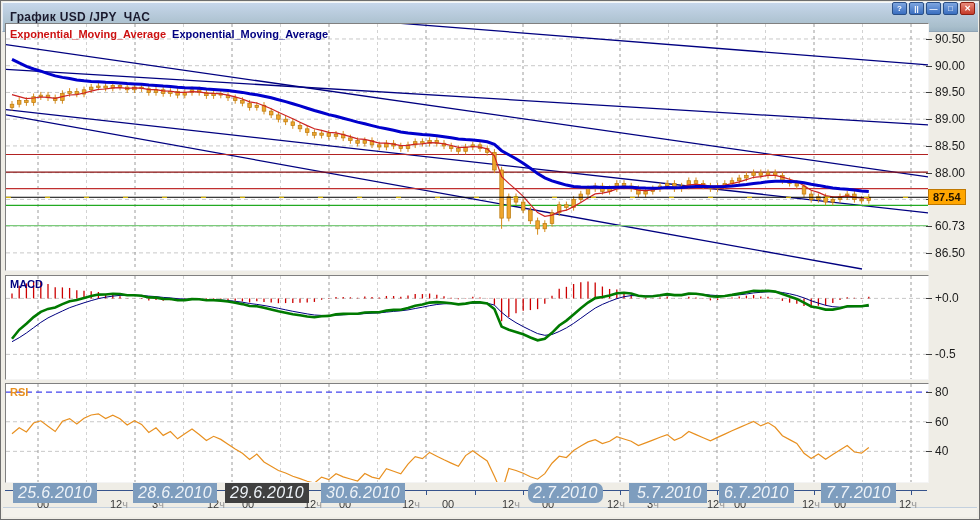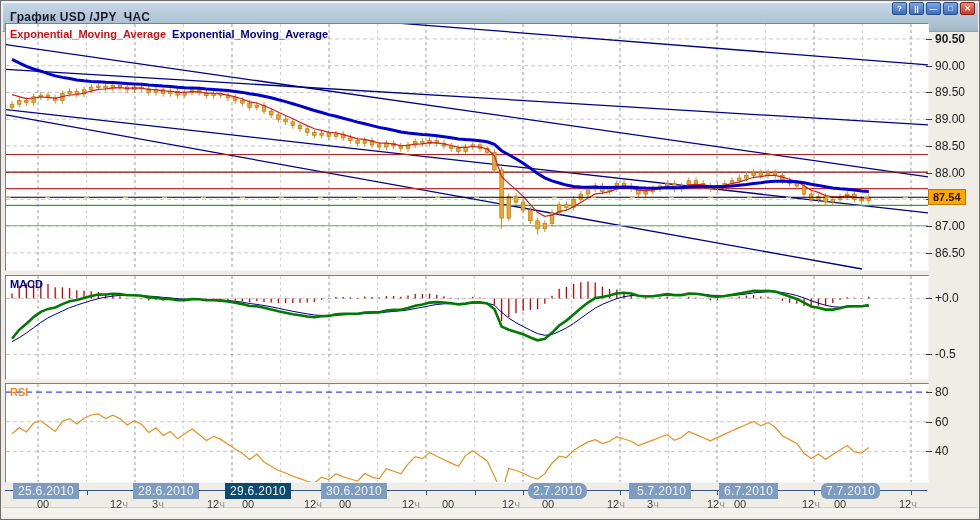--- a/index.html
+++ b/index.html
@@ -17,21 +17,21 @@
   .wbtn.close{background:linear-gradient(to bottom,#e88a7a,#c53b2a);border-color:#8a1f12;}
   .panel{position:absolute;background:#fff;border-top:1px solid #808080;border-left:1px solid #808080;
          border-right:1px solid #f4f4f4;border-bottom:1px solid #f4f4f4;box-sizing:border-box;}
   .panel svg{display:block;}
   .legend{position:absolute;left:9px;top:27px;font-size:11px;font-weight:bold;white-space:nowrap;z-index:5;}
   .legend span{margin-right:6px;}
   .pane-label{position:absolute;font-size:11px;font-weight:bold;z-index:5;}
   .axlab{position:absolute;font-size:12px;color:#1c1c1c;white-space:nowrap;}
   #price-tag{position:absolute;font-size:11px;font-weight:bold;color:#241400;
              padding:1px 4px;z-index:6;}
-  .date-badge{position:absolute;font-size:12px;color:#eef3f8;padding:1px 5px;z-index:4;letter-spacing:.3px;}
+  .date-badge{position:absolute;font-size:16px;color:#eef3f8;padding:1px 5px;z-index:4;letter-spacing:.3px;font-style:italic;}
   .time-label{position:absolute;font-size:11px;color:#3a3a3a;white-space:nowrap;margin-left:6px;}
   .time-label .sfx{color:#9a9a9a;}
   #hscroll{position:absolute;left:2px;right:2px;bottom:2px;height:9px;background:#f4f2ec;
            border-top:1px solid #c3d0de;}
 </style>
 </head>
 <body>
 
 <div id="window">
   <div id="titlebar">
@@ -521,35 +521,35 @@
   </div>
   <div class="pane-label" style="left:9px;top:385px;color:#E89020;">RSI</div>
 
   <div id="price-axis"></div>
   <div id="price-tag" style="left: 927px; top: 188.27px; background: rgb(255, 166, 0); border: 1px solid rgb(192, 120, 0);">87.54</div>
   <div id="macd-axis"></div>
   <div id="rsi-axis"></div>
   <div id="date-axis"></div>
 
   <div id="hscroll"></div>
-<div class="axlab" style="left: 934px; top: 30.9739px; position: absolute; font-weight: bold;">90.50</div>
+<div class="axlab" style="left: 934px; top: 30.9739px; position: absolute;">90.50</div>
     <div style="left: 925px; top: 37.9739px; width: 6px; height: 1px; background: rgb(60, 60, 60); position: absolute;"></div>
     <div class="axlab" style="left: 934px; top: 57.713px; position: absolute;">90.00</div>
     <div style="left: 925px; top: 64.713px; width: 6px; height: 1px; background: rgb(60, 60, 60); position: absolute;"></div>
     <div class="axlab" style="left: 934px; top: 84.4522px; position: absolute;">89.50</div>
     <div style="left: 925px; top: 91.4522px; width: 6px; height: 1px; background: rgb(60, 60, 60); position: absolute;"></div>
     <div class="axlab" style="left: 934px; top: 111.191px; position: absolute;">89.00</div>
     <div style="left: 925px; top: 118.191px; width: 6px; height: 1px; background: rgb(60, 60, 60); position: absolute;"></div>
     <div class="axlab" style="left: 934px; top: 137.93px; position: absolute;">88.50</div>
     <div style="left: 925px; top: 144.93px; width: 6px; height: 1px; background: rgb(60, 60, 60); position: absolute;"></div>
     <div class="axlab" style="left: 934px; top: 164.67px; position: absolute;">88.00</div>
     <div style="left: 925px; top: 171.67px; width: 6px; height: 1px; background: rgb(60, 60, 60); position: absolute;"></div>
     <div class="axlab" style="left: 934px; top: 191.409px; position: absolute;">87.50</div>
     <div style="left: 925px; top: 198.409px; width: 6px; height: 1px; background: rgb(60, 60, 60); position: absolute;"></div>
-    <div class="axlab" style="left: 934px; top: 218.148px; position: absolute;">87.00</div>
+    <div class="axlab" style="left: 934px; top: 218.148px; position: absolute;">60.73</div>
     <div style="left: 925px; top: 225.148px; width: 6px; height: 1px; background: rgb(60, 60, 60); position: absolute;"></div>
     <div class="axlab" style="left: 934px; top: 244.887px; position: absolute;">86.50</div>
     <div style="left: 925px; top: 251.887px; width: 6px; height: 1px; background: rgb(60, 60, 60); position: absolute;"></div>
     <div class="axlab" style="left: 934px; top: 290.391px; position: absolute;">+0.0</div>
     <div style="left: 925px; top: 297.391px; width: 6px; height: 1px; background: rgb(60, 60, 60); position: absolute;"></div>
     <div class="axlab" style="left: 934px; top: 346.37px; position: absolute;">-0.5</div>
     <div style="left: 925px; top: 353.37px; width: 6px; height: 1px; background: rgb(60, 60, 60); position: absolute;"></div>
     <div class="axlab" style="left: 934px; top: 384.142px; position: absolute;">80</div>
     <div style="left: 925px; top: 391.142px; width: 6px; height: 1px; background: rgb(60, 60, 60); position: absolute;"></div>
     <div class="axlab" style="left: 934px; top: 413.749px; position: absolute;">60</div>
@@ -571,27 +571,27 @@
     <div style="left: 570.5px; top: 489px; width: 1px; height: 5px; background: rgb(54, 83, 140); position: absolute;"></div>
     <div style="left: 619px; top: 489px; width: 1px; height: 5px; background: rgb(54, 83, 140); position: absolute;"></div>
     <div style="left: 667.5px; top: 489px; width: 1px; height: 5px; background: rgb(54, 83, 140); position: absolute;"></div>
     <div style="left: 716px; top: 489px; width: 1px; height: 5px; background: rgb(54, 83, 140); position: absolute;"></div>
     <div style="left: 764.5px; top: 489px; width: 1px; height: 5px; background: rgb(54, 83, 140); position: absolute;"></div>
     <div style="left: 813px; top: 489px; width: 1px; height: 5px; background: rgb(54, 83, 140); position: absolute;"></div>
     <div style="left: 861.5px; top: 489px; width: 1px; height: 5px; background: rgb(54, 83, 140); position: absolute;"></div>
     <div style="left: 910px; top: 489px; width: 1px; height: 5px; background: rgb(54, 83, 140); position: absolute;"></div>
     <div class="date-badge" style="left: 12px; top: 482px; background: rgb(126, 157, 190); position: absolute;">25.6.2010</div>
     <div class="date-badge" style="left: 132px; top: 482px; background: rgb(126, 157, 190); position: absolute;">28.6.2010</div>
-    <div class="date-badge" style="left: 224px; top: 482px; background: #0c4a6e; position: absolute;">29.6.2010</div>
+    <div class="date-badge" style="left: 224px; top: 482px; background: #404040; position: absolute;">29.6.2010</div>
     <div class="date-badge" style="left: 320px; top: 482px; background: rgb(126, 157, 190); position: absolute;">30.6.2010</div>
     <div class="date-badge" style="left: 425px; top: 482px; background: rgb(126, 157, 190); position: absolute; margin-top: 46px;">1.7.2010</div>
     <div class="date-badge" style="left: 527px; top: 482px; background: rgb(126, 157, 190); position: absolute; border-radius: 7px;">2.7.2010</div>
     <div class="date-badge" style="left: 628px; top: 482px; background: rgb(126, 157, 190); position: absolute; padding-left: 8px;">5.7.2010</div>
     <div class="date-badge" style="left: 718px; top: 482px; background: rgb(126, 157, 190); position: absolute;">6.7.2010</div>
-    <div class="date-badge" style="left: 820px; top: 482px; background: rgb(126, 157, 190); position: absolute; border-radius: 6px;">7.7.2010</div>
+    <div class="date-badge" style="left: 820px; top: 482px; background: rgb(126, 157, 190); position: absolute;">7.7.2010</div>
     <div class="time-label" style="left: 30px; top: 497px; position: absolute;">00</div>
     <div class="time-label" style="left: 103px; top: 497px; position: absolute;"><span>12</span><span class="sfx">ч</span></div>
     <div class="time-label" style="left: 145px; top: 497px; position: absolute;"><span>3</span><span class="sfx">ч</span></div>
     <div class="time-label" style="left: 200px; top: 497px; position: absolute;"><span>12</span><span class="sfx">ч</span></div>
     <div class="time-label" style="left: 235px; top: 497px; position: absolute;">00</div>
     <div class="time-label" style="left: 297px; top: 497px; position: absolute;"><span>12</span><span class="sfx">ч</span></div>
     <div class="time-label" style="left: 332px; top: 497px; position: absolute;">00</div>
     <div class="time-label" style="left: 395px; top: 497px; position: absolute;"><span>12</span><span class="sfx">ч</span></div>
     <div class="time-label" style="left: 435px; top: 497px; position: absolute;">00</div>
     <div class="time-label" style="left: 495px; top: 497px; position: absolute;"><span>12</span><span class="sfx">ч</span></div>

